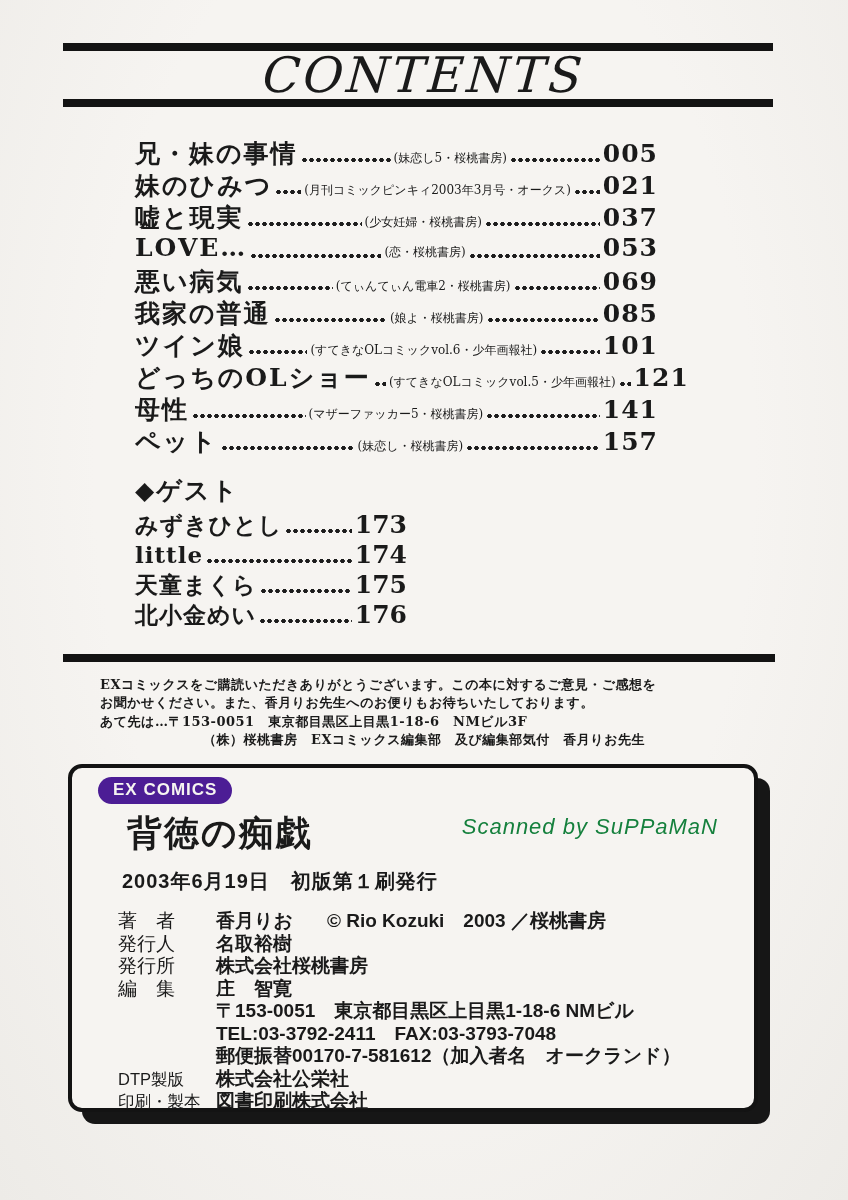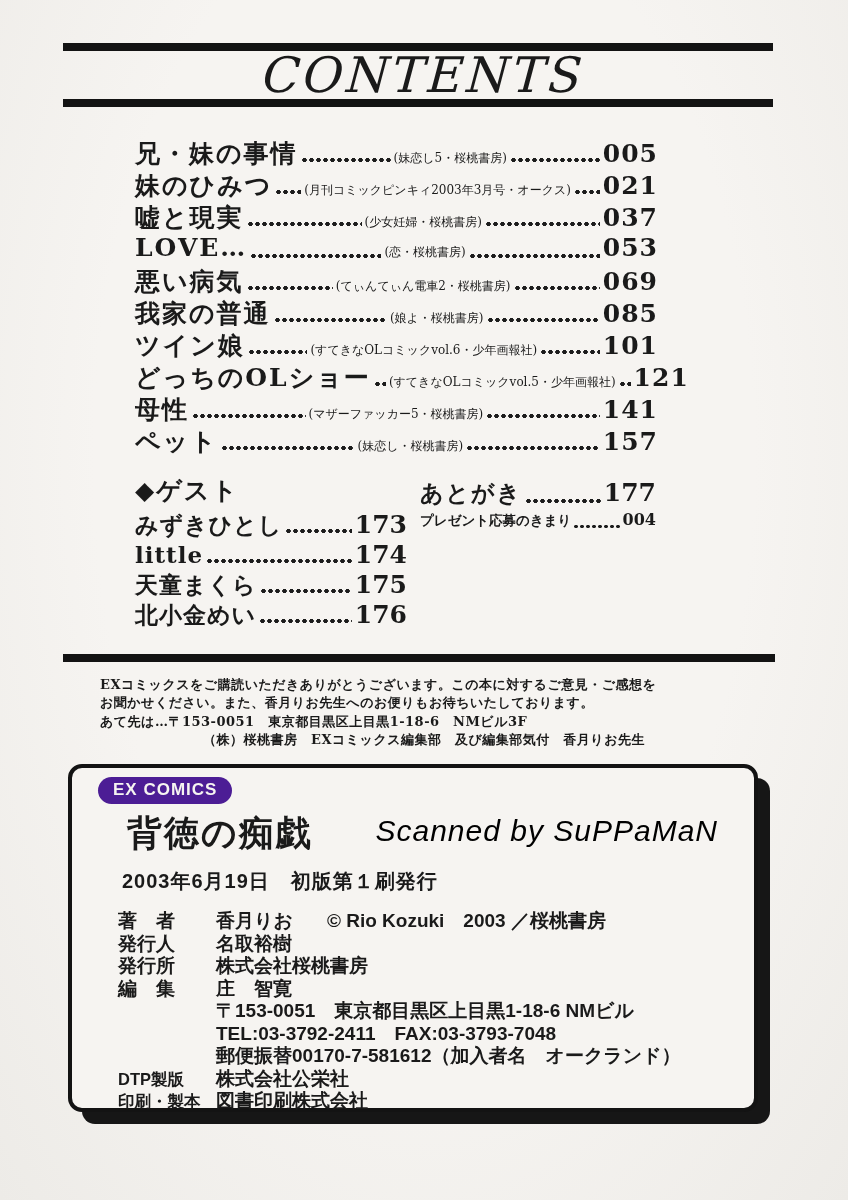--- a/index.html
+++ b/index.html
@@ -67,25 +67,25 @@
     box-shadow:13px 13px 0 -1px #161616;
     font-family:"Liberation Sans","DejaVu Sans",sans-serif;
   }
   .excomics-pill{
     position:absolute;left:26px;top:9px;
     background:#4c1d95;color:#f6f4f1;
     border-radius:15px;padding:3px 15px 4px 15px;
     font-size:17px;font-weight:700;letter-spacing:1px;
   }
   .book-title{position:absolute;left:55px;top:42px;font-size:35px;font-weight:700;letter-spacing:2px;}
-  .watermark{position:absolute;right:36px;top:46px;font-size:30px;font-style:italic;color:#000000;letter-spacing:1px;font-family:"Liberation Sans",sans-serif;}
+  .watermark{position:absolute;right:36px;top:46px;font-size:22px;font-style:italic;color:#15803d;letter-spacing:1px;font-family:"Liberation Sans",sans-serif;}
   .date-line{position:absolute;left:50px;top:100px;font-size:20px;font-weight:700;letter-spacing:1px;}
   .info{position:absolute;left:46px;top:142px;width:610px;}
   .info-row{display:flex;line-height:22.5px;font-size:19px;white-space:nowrap;}
-  .info-label{width:98px;flex:0 0 98px;font-weight:700;letter-spacing:0;}
+  .info-label{width:98px;flex:0 0 98px;font-weight:400;letter-spacing:0;}
   .info-label-sm{font-size:16.5px;}
   .info-value{font-weight:600;}
   .info-extra{margin-left:34px;font-weight:600;}
 </style>
 </head>
 <body>
 
 <div class="page">
 
   <div class="topbar bar1"></div>
@@ -182,32 +182,20 @@
         <span class="dots"></span>
         <span class="guest-page">175</span>
     </div>
     <div class="guest-row">
       <span class="guest-name">北小金めい</span>
         <span class="dots"></span>
         <span class="guest-page">176</span>
     </div>
   </div>
 
-  <div class="extras">
-    <div class="extra-row1">
-      <span class="extra-name-lg">あとがき</span>
-        <span class="dots"></span>
-        <span class="extra-page-lg">177</span>
-    </div>
-    <div class="extra-row2">
-      <span class="extra-name-sm">プレゼント応募のきまり</span>
-        <span class="dots-sm"></span>
-        <span class="extra-page-sm">004</span>
-    </div>
-  </div>
 
   <div class="divider"></div>
 
   <div class="notice">
     <div class="notice-line">EXコミックスをご購読いただきありがとうございます。この本に対するご意見・ご感想を</div>
     <div class="notice-line">お聞かせください。また、香月りお先生へのお便りもお待ちいたしております。</div>
     <div class="notice-line">あて先は…〒153-0051　東京都目黒区上目黒1-18-6　NMビル3F</div>
     <div class="notice-line notice-indent">（株）桜桃書房　EXコミックス編集部　及び編集部気付　香月りお先生</div>
   </div>
 

